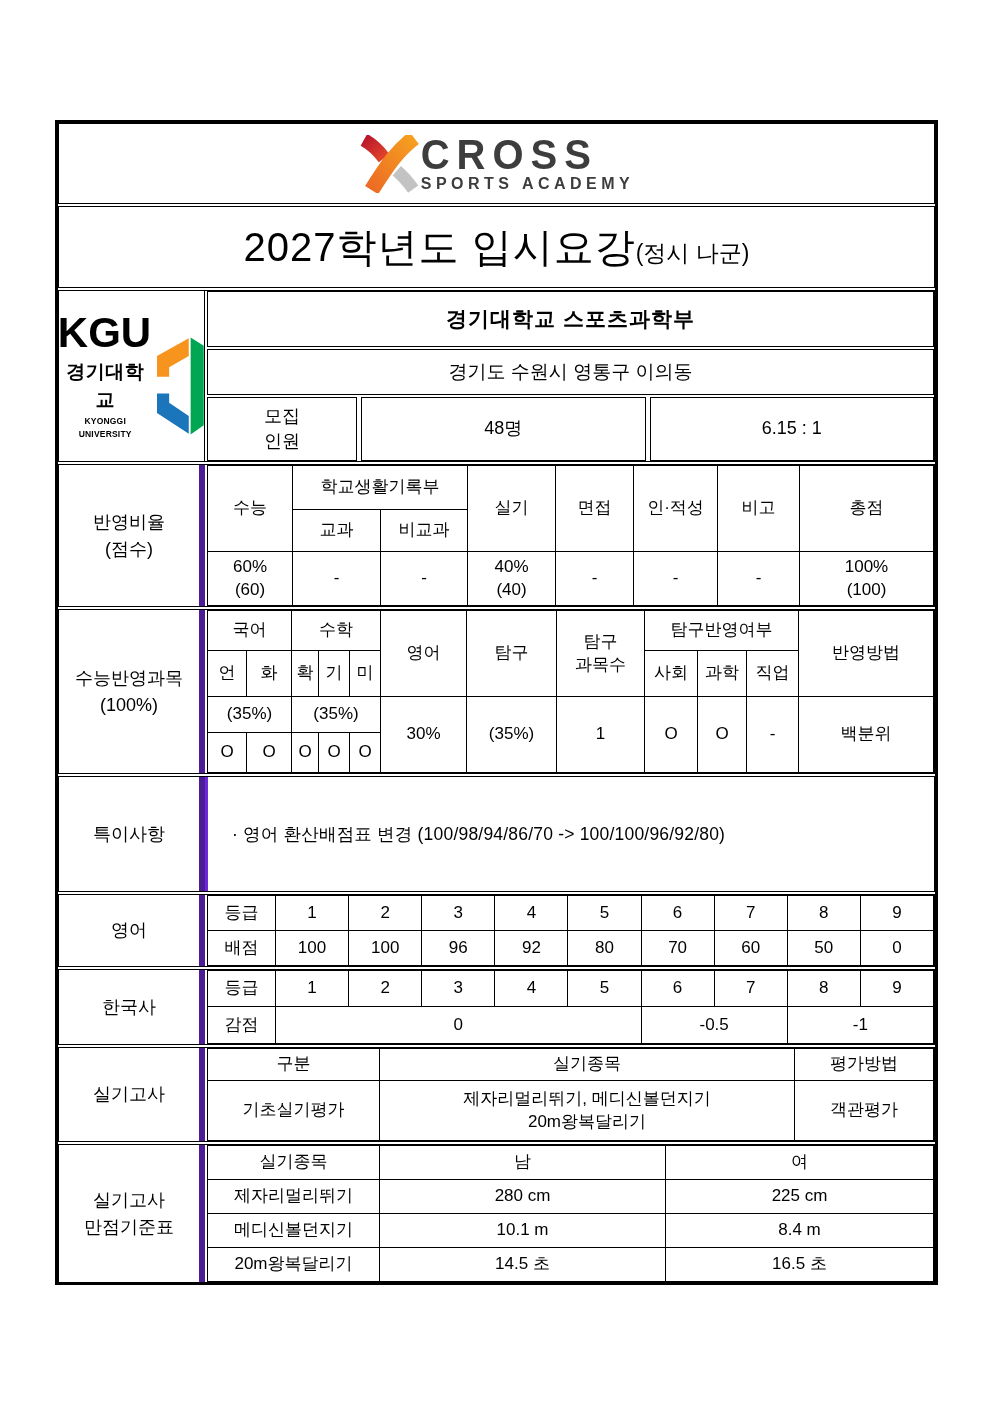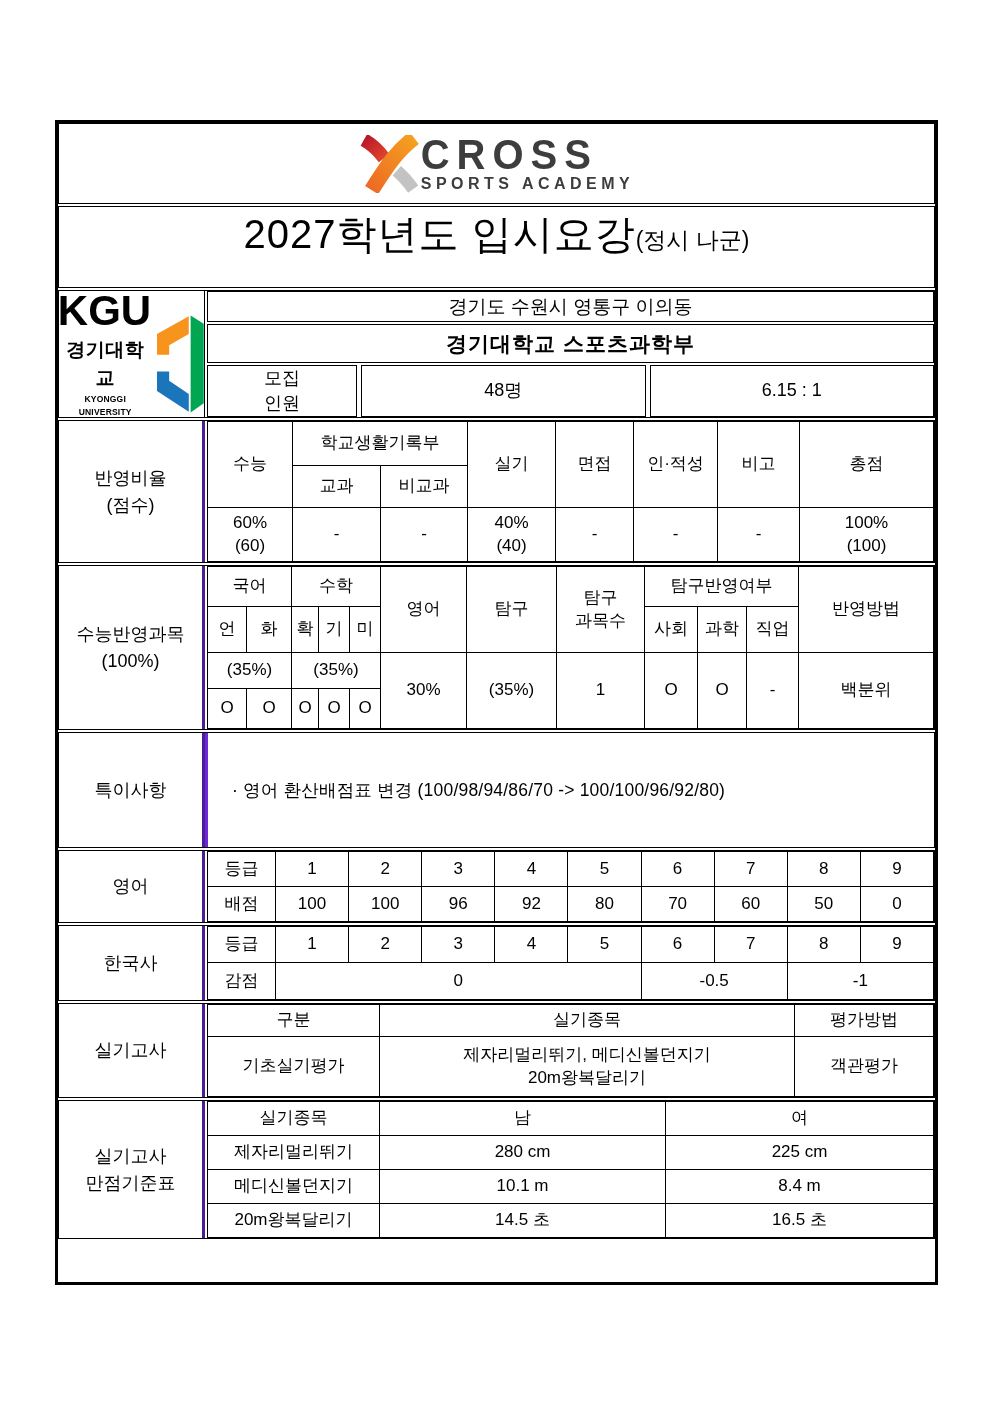--- a/index.html
+++ b/index.html
@@ -9,21 +9,21 @@
     font-family:"Liberation Sans","DejaVu Sans",sans-serif;
     color:#000;
   }
   .doc {
     position:absolute; left:55px; top:120px; width:883px; height:1165px;
     border:3px solid #000;
     display:flex; flex-direction:column; gap:2px;
   }
   .sec { border:1px solid #000; display:flex; flex-shrink:0; background:#fff; }
   .label-cell {
-    width:146px; border-right:3px solid #4c1d95; flex-shrink:0;
+    width:146px; border-right:6px solid #4c1d95; flex-shrink:0;
     display:flex; align-items:center; justify-content:center; text-align:center;
     font-size:18px; line-height:1.45;
   }
   .content { flex:1; padding-left:2px; display:flex; flex-direction:column; }
   .ml { white-space:pre-line; }
 
   table.grid { width:100%; height:100%; border-collapse:collapse; table-layout:fixed; }
   table.grid td {
     border:1px solid #000; text-align:center; vertical-align:middle;
     font-size:17px; line-height:1.35; padding:1px 2px; overflow:hidden;
@@ -36,26 +36,26 @@
   .cross-words { display:flex; flex-direction:column; align-items:flex-start; }
   .cross-brand {
     font-size:40px; font-weight:800; letter-spacing:7px; color:#3d3d3d;
     line-height:0.95; transform:scaleY(1.05);
   }
   .cross-sub {
     font-size:16px; font-weight:700; letter-spacing:4.5px; color:#3d3d3d; margin-top:2px;
   }
 
   
-  .sec-title { height:82px; align-items:flex-start; justify-content:center; }
+  .sec-title { height:82px; align-items:center; justify-content:center; }
   .doc-title { font-size:40px; letter-spacing:1px; }
   .title-suffix { font-size:23px; letter-spacing:0; }
 
   
-  .sec-header { height:128px; }
+  .sec-header { height:172px; }
   .kgu-cell { flex-direction:column; justify-content:center; border-right:1px solid #000; }
   .kgu-inner { display:flex; align-items:flex-end; gap:4px; }
   .kgu-textcol { display:flex; flex-direction:column; align-items:flex-start; }
   .kgu-acronym { font-size:42px; font-weight:800; letter-spacing:0; line-height:1; }
   .kgu-kr { font-size:19px; font-weight:700; margin-top:4px; letter-spacing:0.5px; }
   .kgu-en { font-size:8.5px; font-weight:700; margin-top:2px; letter-spacing:0.2px; }
   .kgu-mark { width:50px; height:108px; }
   .header-content { gap:2px; padding-top:0; }
   .hbox { border:1px solid #000; display:flex; align-items:center; justify-content:center; text-align:center; }
   .dept-box { height:56px; font-size:21px; font-weight:700; letter-spacing:1px; }
@@ -123,22 +123,22 @@
           <div class="kgu-en">KYONGGI UNIVERSITY</div>
         </div>
         <svg class="kgu-mark" viewBox="0 0 52 104">
           <polygon points="36,0 50,9 50,94 36,104" fill="#00a651"></polygon>
           <polygon points="0,20 34,1 34,20 13,32 13,42 0,42" fill="#f7941d"></polygon>
           <polygon points="0,60 13,60 13,70 34,84 34,103 0,81" fill="#1b75bb"></polygon>
         </svg>
       </div>
     </div>
     <div class="content header-content">
+      <div class="hbox dept-box">경기대학교 스포츠과학부</div>
       <div class="hbox addr-box">경기도 수원시 영통구 이의동</div>
-      <div class="hbox dept-box">경기대학교 스포츠과학부</div>
       <div class="hrow">
         <div class="hbox recruit-label-box ml">모집
 인원</div>
         <div class="hbox grow">48명</div>
         <div class="hbox grow">6.15 : 1</div>
       </div>
     </div>
   </div>
 
   <div class="sec sec-ratio">

